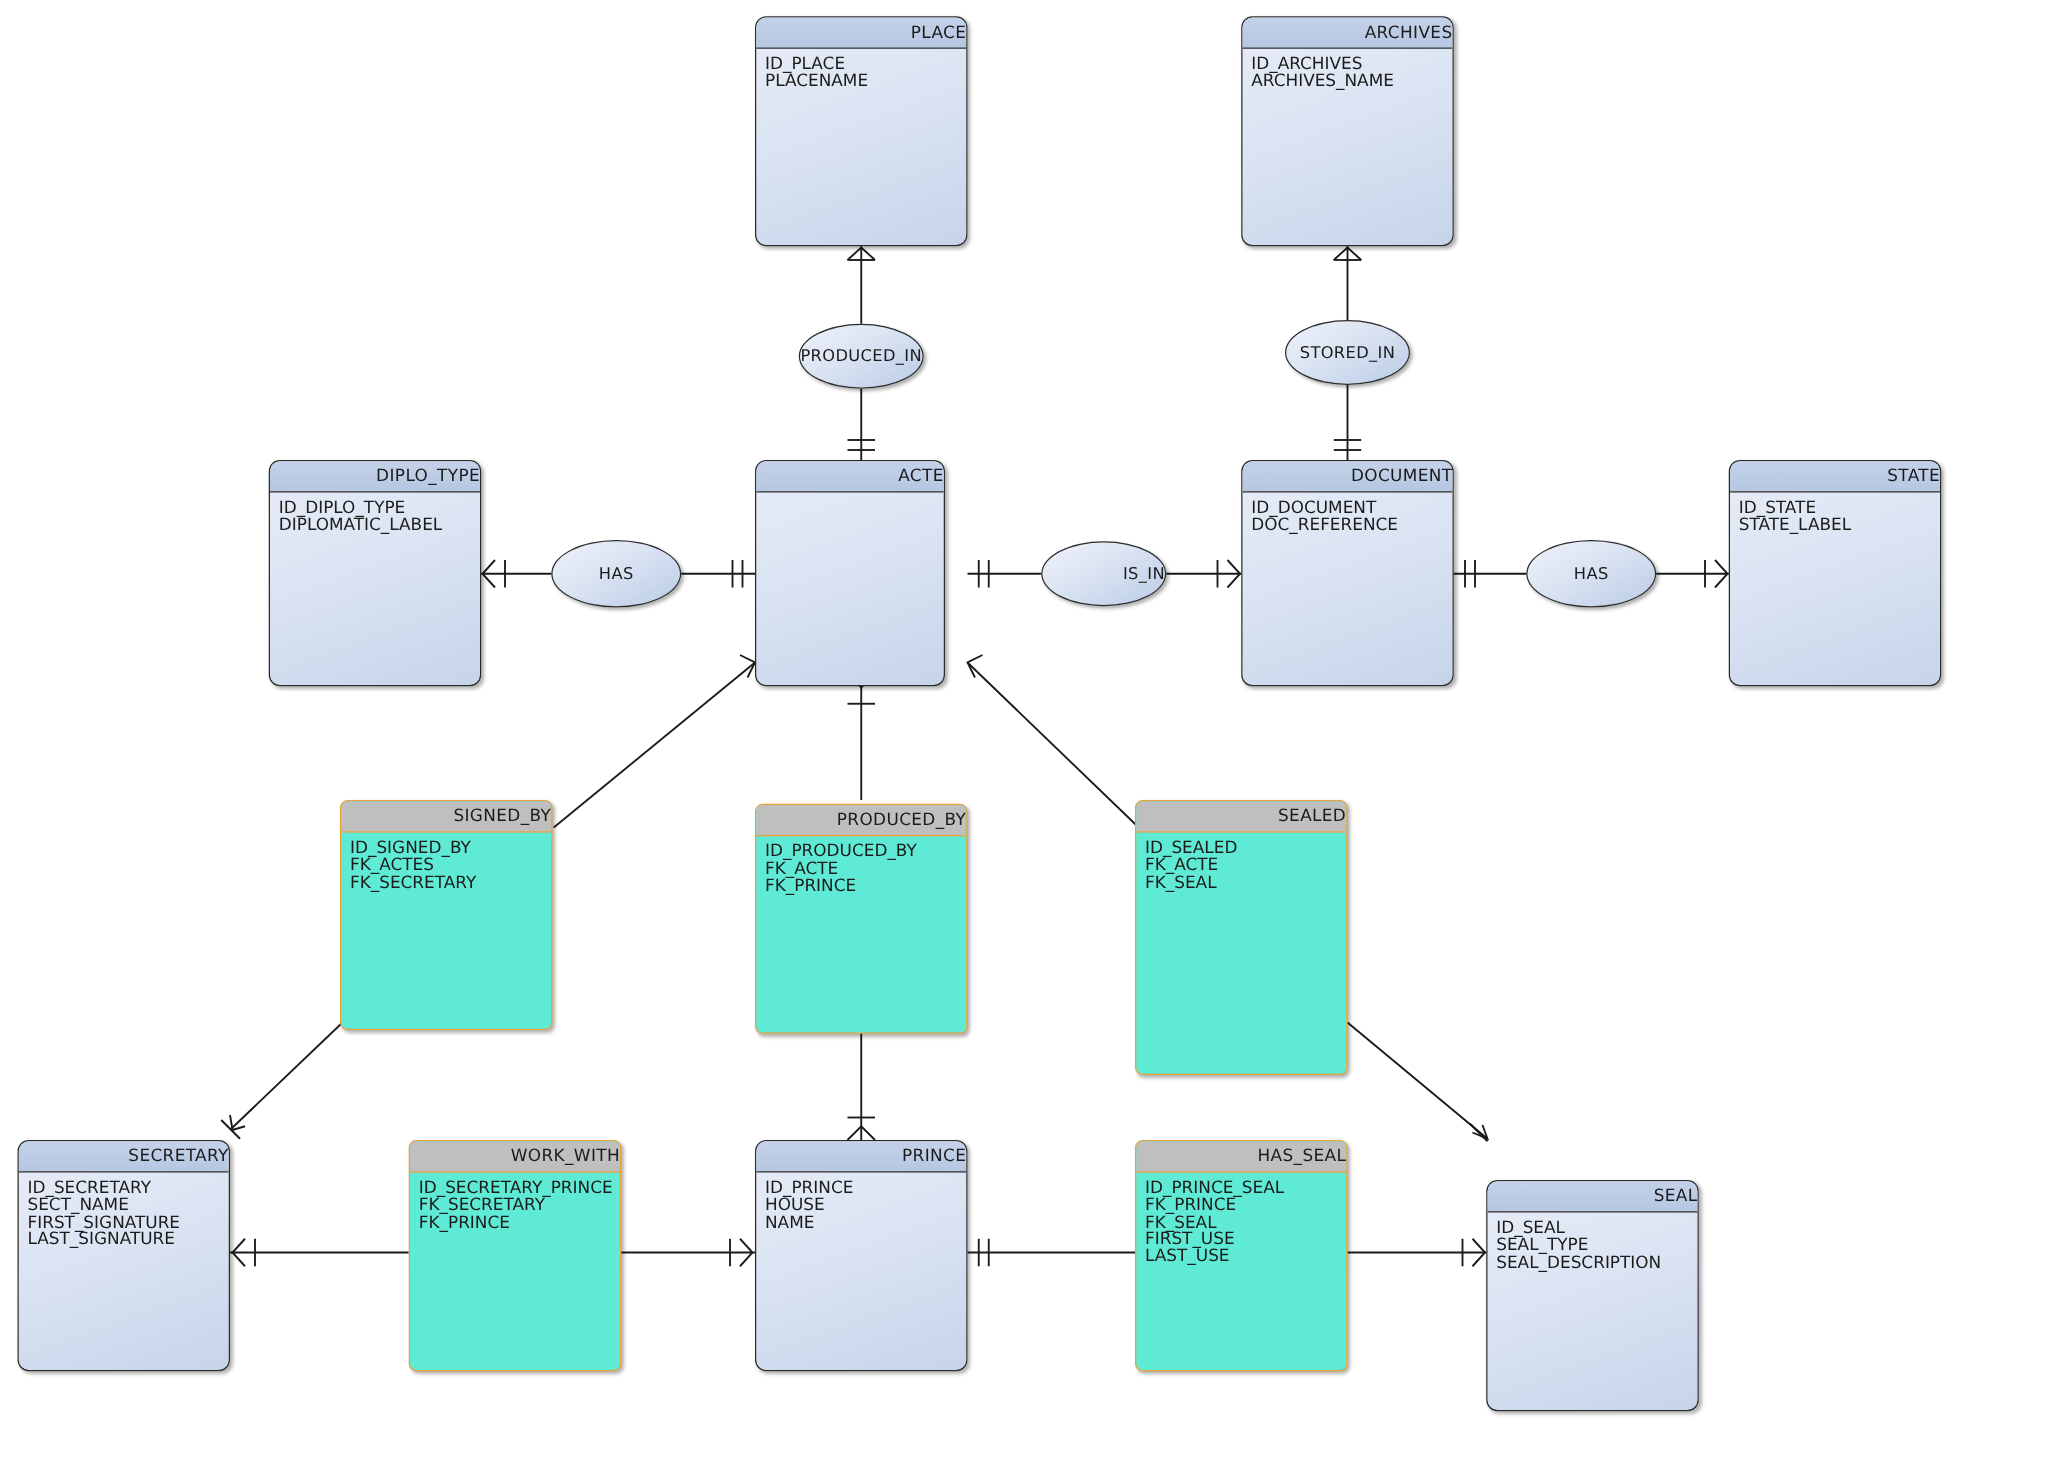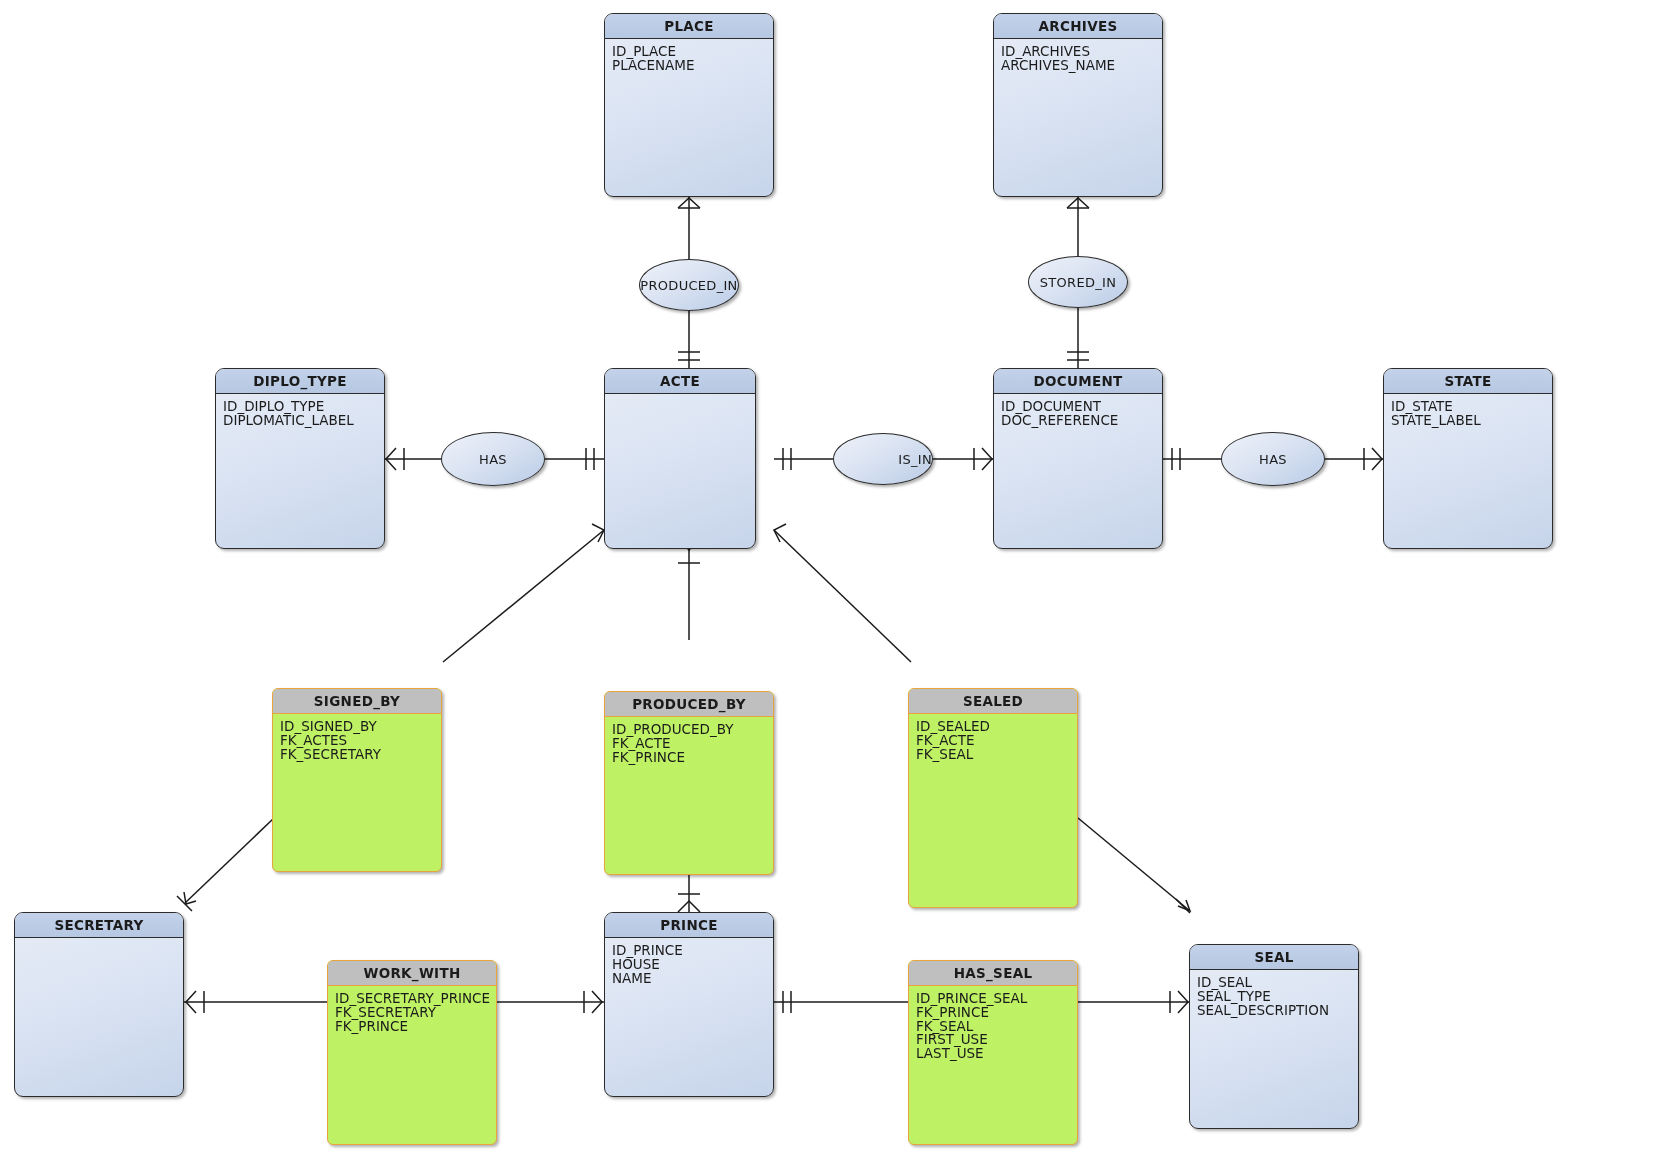--- a/index.html
+++ b/index.html
@@ -33,33 +33,31 @@
     overflow: hidden;
     z-index: 5;
   }
   .entity.strong {
     border: 1.4px solid #2b2b2b;
     background: linear-gradient(160deg, #e7edf7 0%, #dbe4f3 45%, #c6d4ea 100%);
     box-shadow: 2px 2px 3px rgba(0,0,0,0.30);
   }
   .entity.assoc {
     border: 1.6px solid #e8a33d;
-    background: #bef264;
+    background: #5eead4;
     border-radius: 6px;
     box-shadow: 2px 2px 3px rgba(0,0,0,0.30);
-    margin-top: 48px;
   }
   .entity .ent-header {
     height: 24px;
     line-height: 24px;
-    text-align: center;
+    text-align: right;
     font-size: 13.5px;
     color: #1b1b1b;
     letter-spacing: 0.3px;
-    font-weight: bold;
   }
   .entity.strong .ent-header {
     background: linear-gradient(180deg, #c3d2e9 0%, #b6c7e2 100%);
     border-bottom: 1.3px solid #2b2b2b;
   }
   .entity.assoc .ent-header {
     background: #bfbfbf;
     border-bottom: 1.4px solid #e8a33d;
   }
   .entity .ent-attrs {
@@ -235,20 +233,26 @@
       <div class="entity assoc" style="left: 908px; top: 640px; width: 170px; height: 220px;">
         <div class="ent-header">SEALED</div>
         <div class="ent-attrs">
           <div class="attr">ID_SEALED</div>
           <div class="attr">FK_ACTE</div>
           <div class="attr">FK_SEAL</div>
         </div>
       </div>
       <div class="entity strong" style="left: 14px; top: 912px; width: 170px; height: 185px;">
         <div class="ent-header">SECRETARY</div>
+        <div class="ent-attrs">
+          <div class="attr">ID_SECRETARY</div>
+          <div class="attr">SECT_NAME</div>
+          <div class="attr">FIRST_SIGNATURE</div>
+          <div class="attr">LAST_SIGNATURE</div>
+        </div>
       </div>
       <div class="entity assoc" style="left: 327px; top: 912px; width: 170px; height: 185px;">
         <div class="ent-header">WORK_WITH</div>
         <div class="ent-attrs">
           <div class="attr">ID_SECRETARY_PRINCE</div>
           <div class="attr">FK_SECRETARY</div>
           <div class="attr">FK_PRINCE</div>
         </div>
       </div>
       <div class="entity strong" style="left: 604px; top: 912px; width: 170px; height: 185px;">

